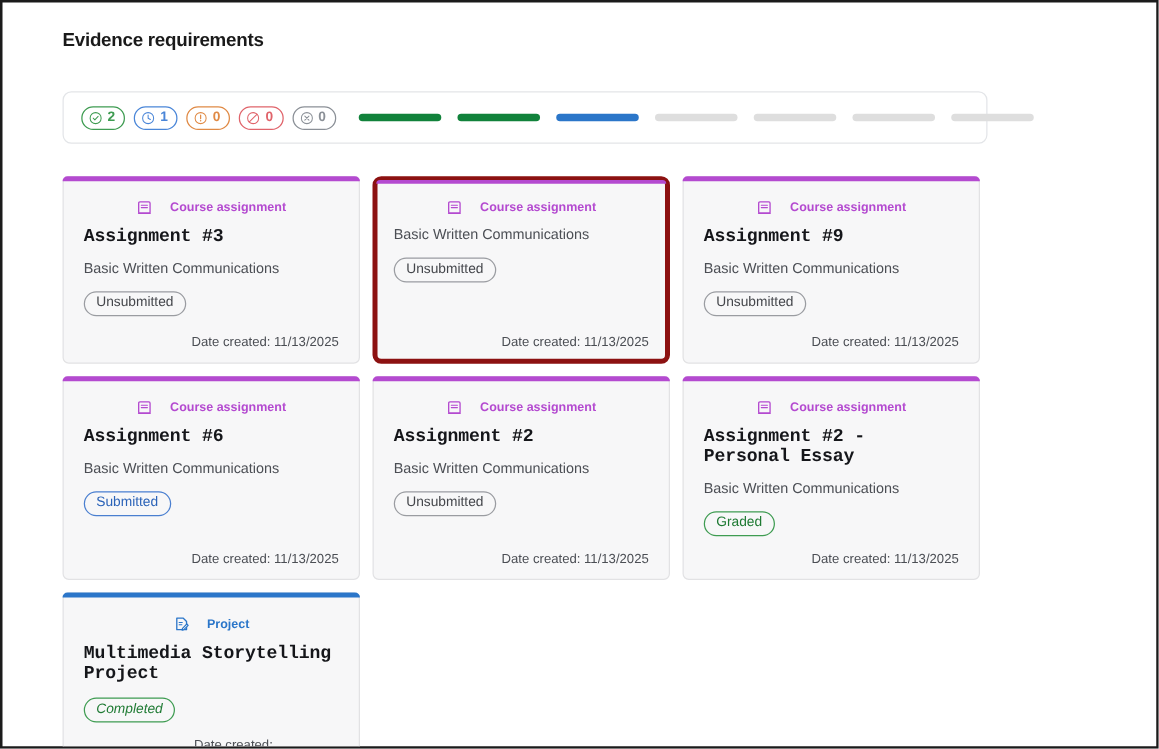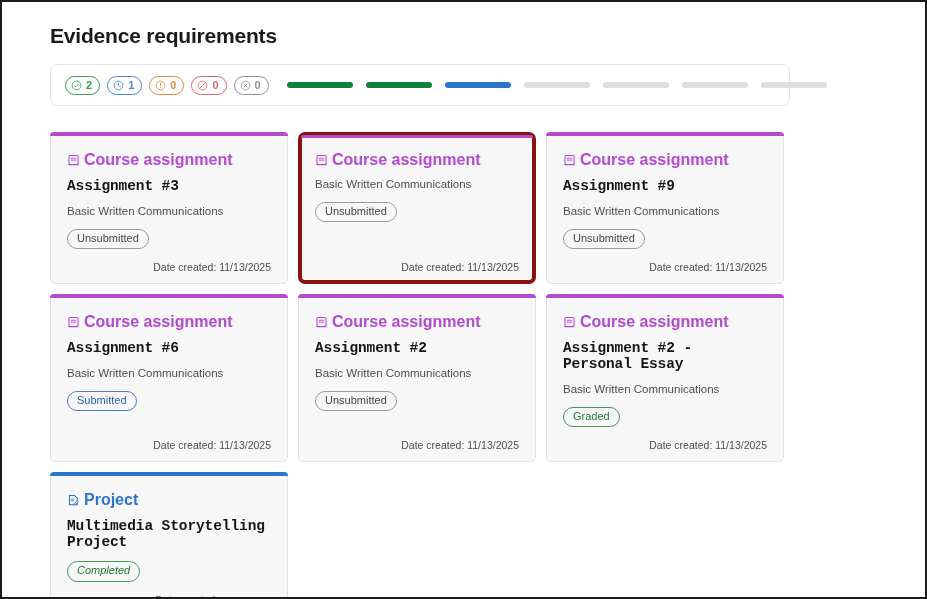--- a/index.html
+++ b/index.html
@@ -20,25 +20,25 @@
     border: 2px solid #1b1b1b;
     overflow: hidden;
   }
 
   .page-inner {
     padding: 22px 44px 0 48px;
   }
 
   
   .page-title {
-    font-size: 21px;
+    font-size: 15px;
     font-weight: bold;
     color: #1a1a1a;
     letter-spacing: -0.2px;
-    margin-bottom: 16px;
+    margin-bottom: 32px;
   }
 
   
   .stats-panel {
     border: 1px solid #e3e5e8;
     border-radius: 7px;
     background: #ffffff;
     height: 42px;
     display: flex;
     align-items: center;
@@ -117,24 +117,25 @@
   }
   .card.selected::before {
     top: -1px; left: -1px; right: -1px;
     height: 3px;
     border-radius: 3px 3px 0 0;
   }
 
   .card-type {
     display: flex;
     align-items: center;
-    gap: 4px;
-    font-size: 16px;
+    gap: 14px;
+    font-size: 10px;
     font-weight: bold;
     margin-bottom: 9px;
+    justify-content: center;
   }
   .card-type svg { display: block; flex: 0 0 auto; }
 
   .card-title {
     font-size: 14.5px;
     font-weight: bold;
     color: #15161a;
     letter-spacing: -0.1px;
     margin-bottom: 11px;
     font-family: Liberation Mono, monospace;

